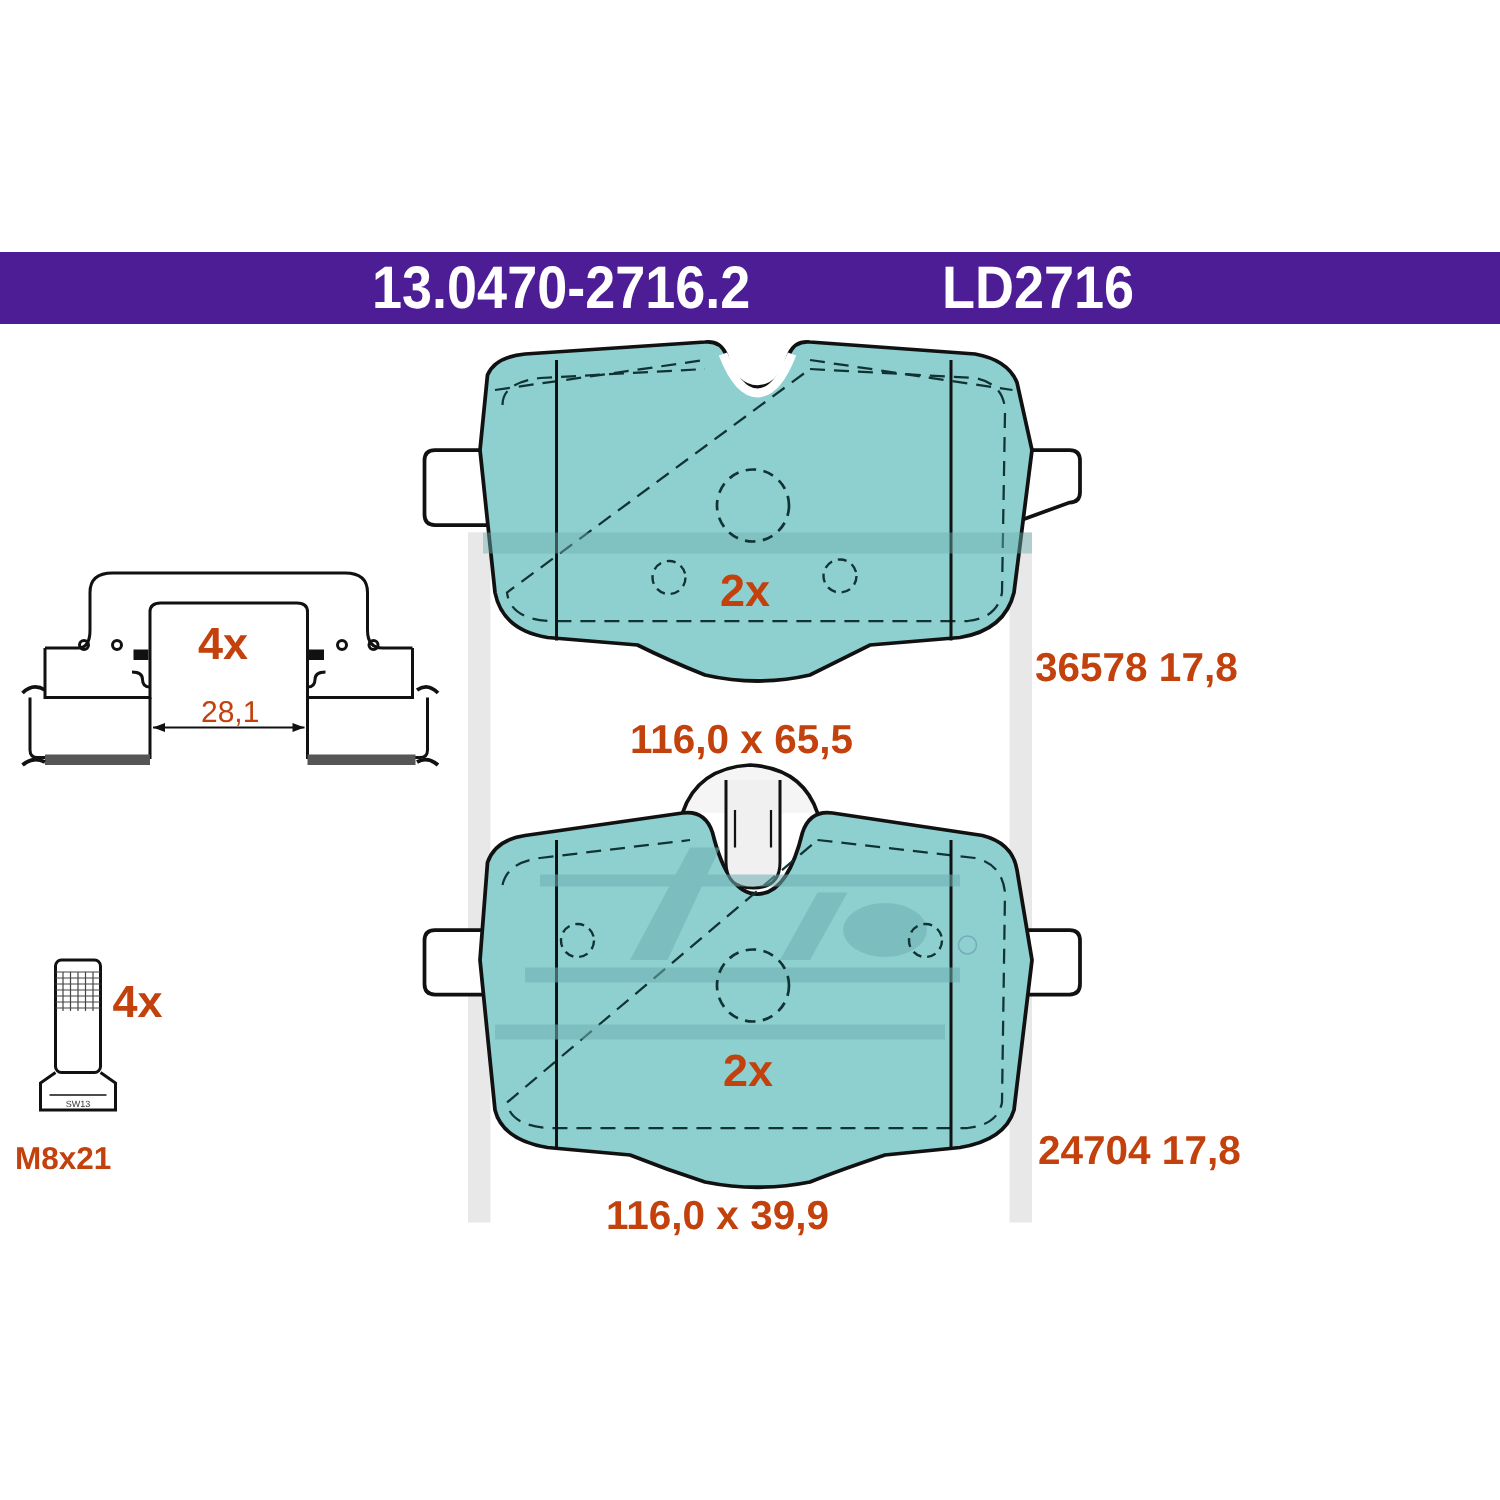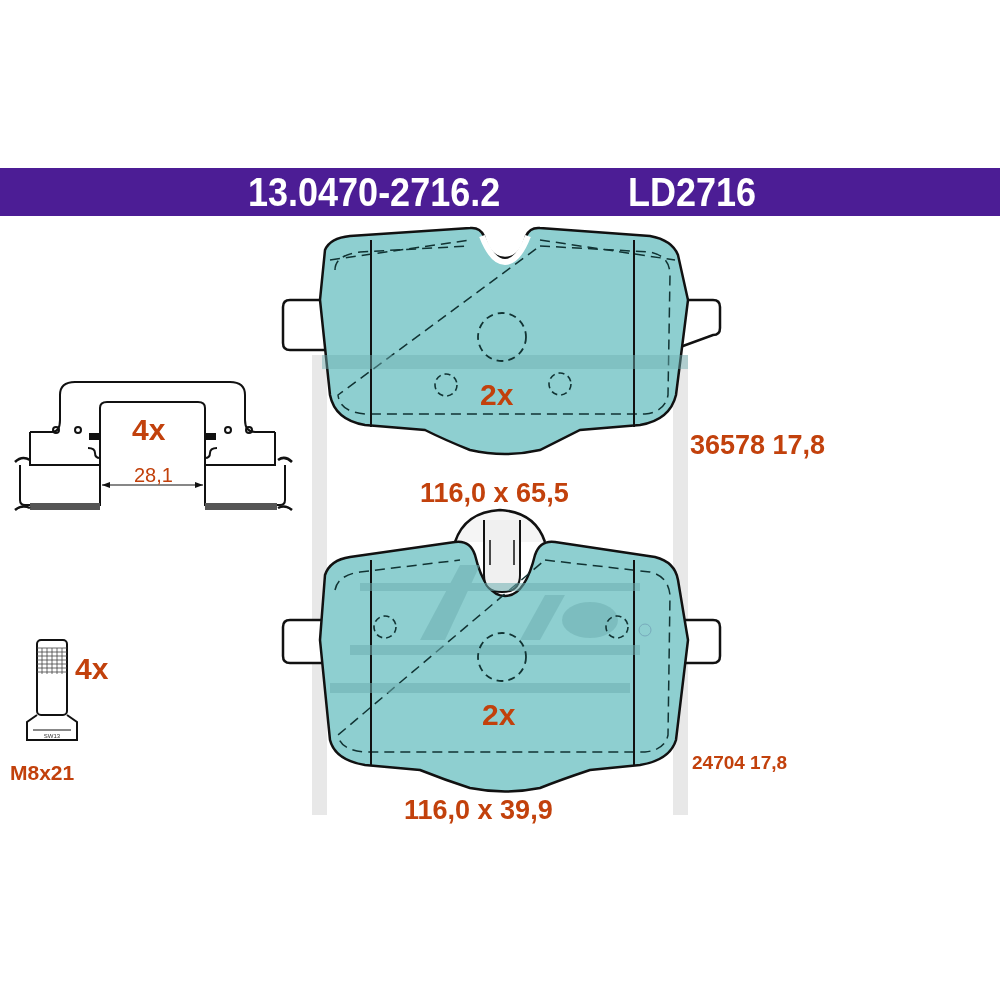--- a/index.html
+++ b/index.html
@@ -129,13 +129,13 @@
 
 <span class="lbl" style="left:75px; top:652px; font-size:30px;">4x</span>
 <span class="lbl" style="left:10px; top:742px; font-size:21px;margin-top:19px;">M8x21</span>
 
 <span class="lbl" style="left:480px; top:378px; font-size:30px;">2x</span>
 <span class="lbl" style="left:420px; top:478px; font-size:27px;">116,0 x 65,5</span>
 <span class="lbl" style="left:690px; top:430px; font-size:27px;">36578 17,8</span>
 
 <span class="lbl" style="left:482px; top:698px; font-size:30px;">2x</span>
 <span class="lbl" style="left:404px; top:795px; font-size:27px;">116,0 x 39,9</span>
-<span class="lbl" style="left:692px; top:752px; font-size:19px;">24704 17,8</span>
+<span class="lbl" style="left:692px; top:752px; font-size:27px;">24704 17,8</span>
 
 </body></html>

